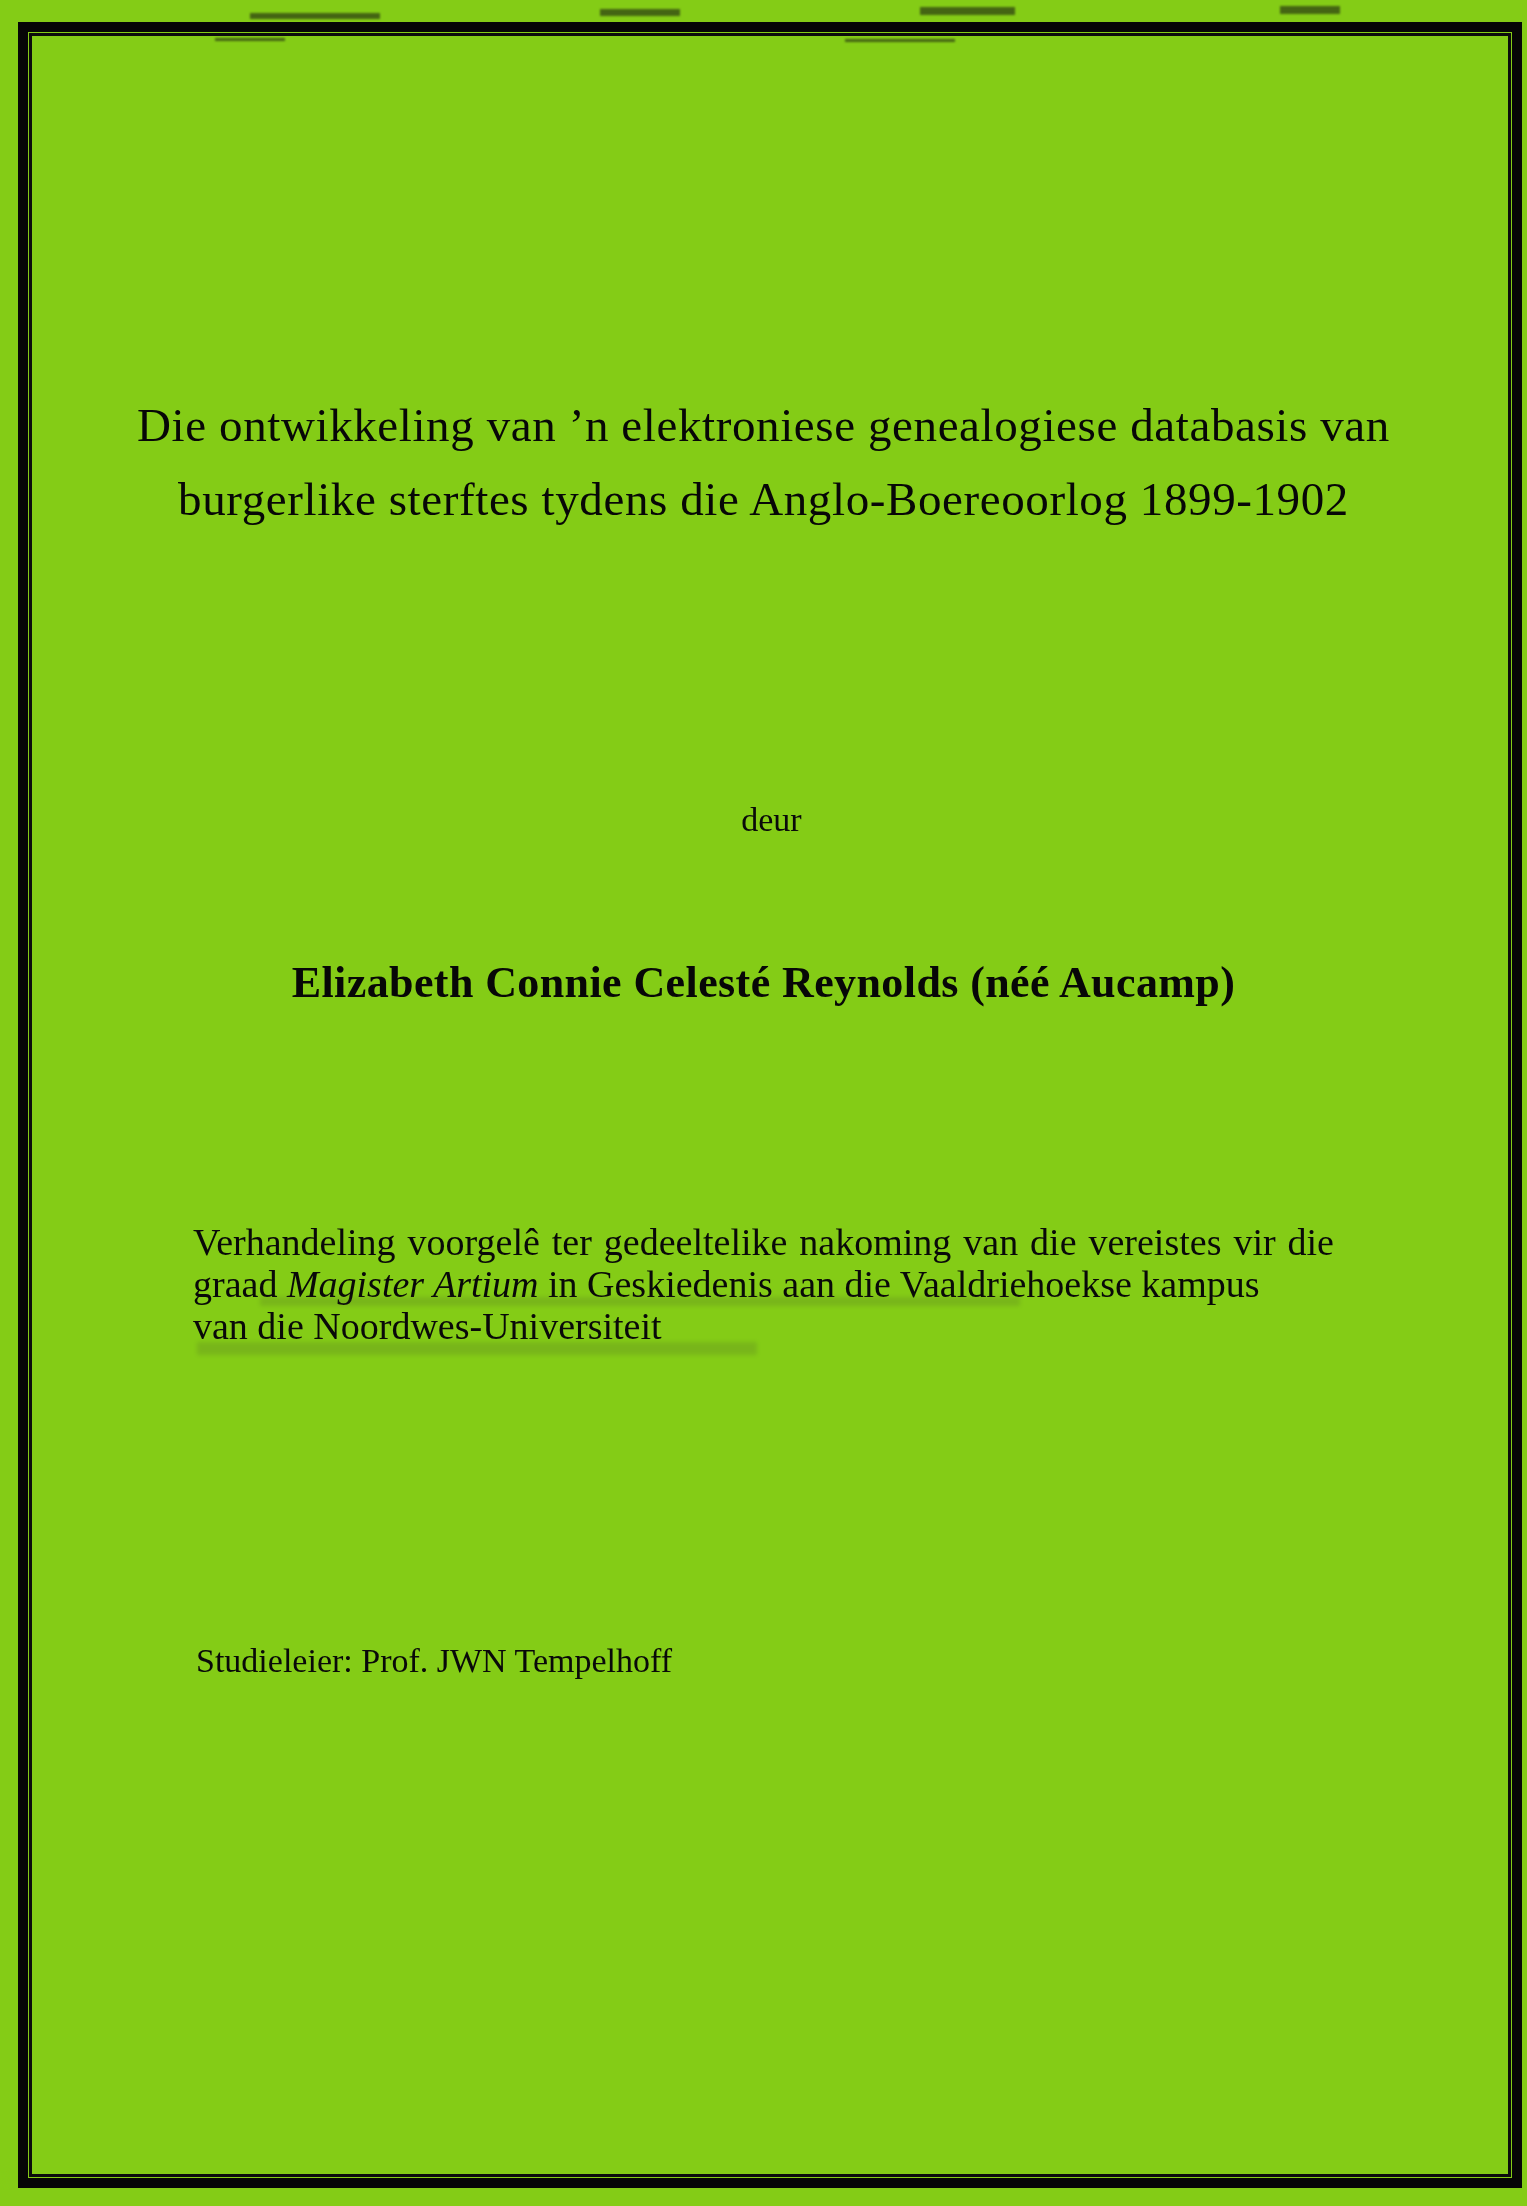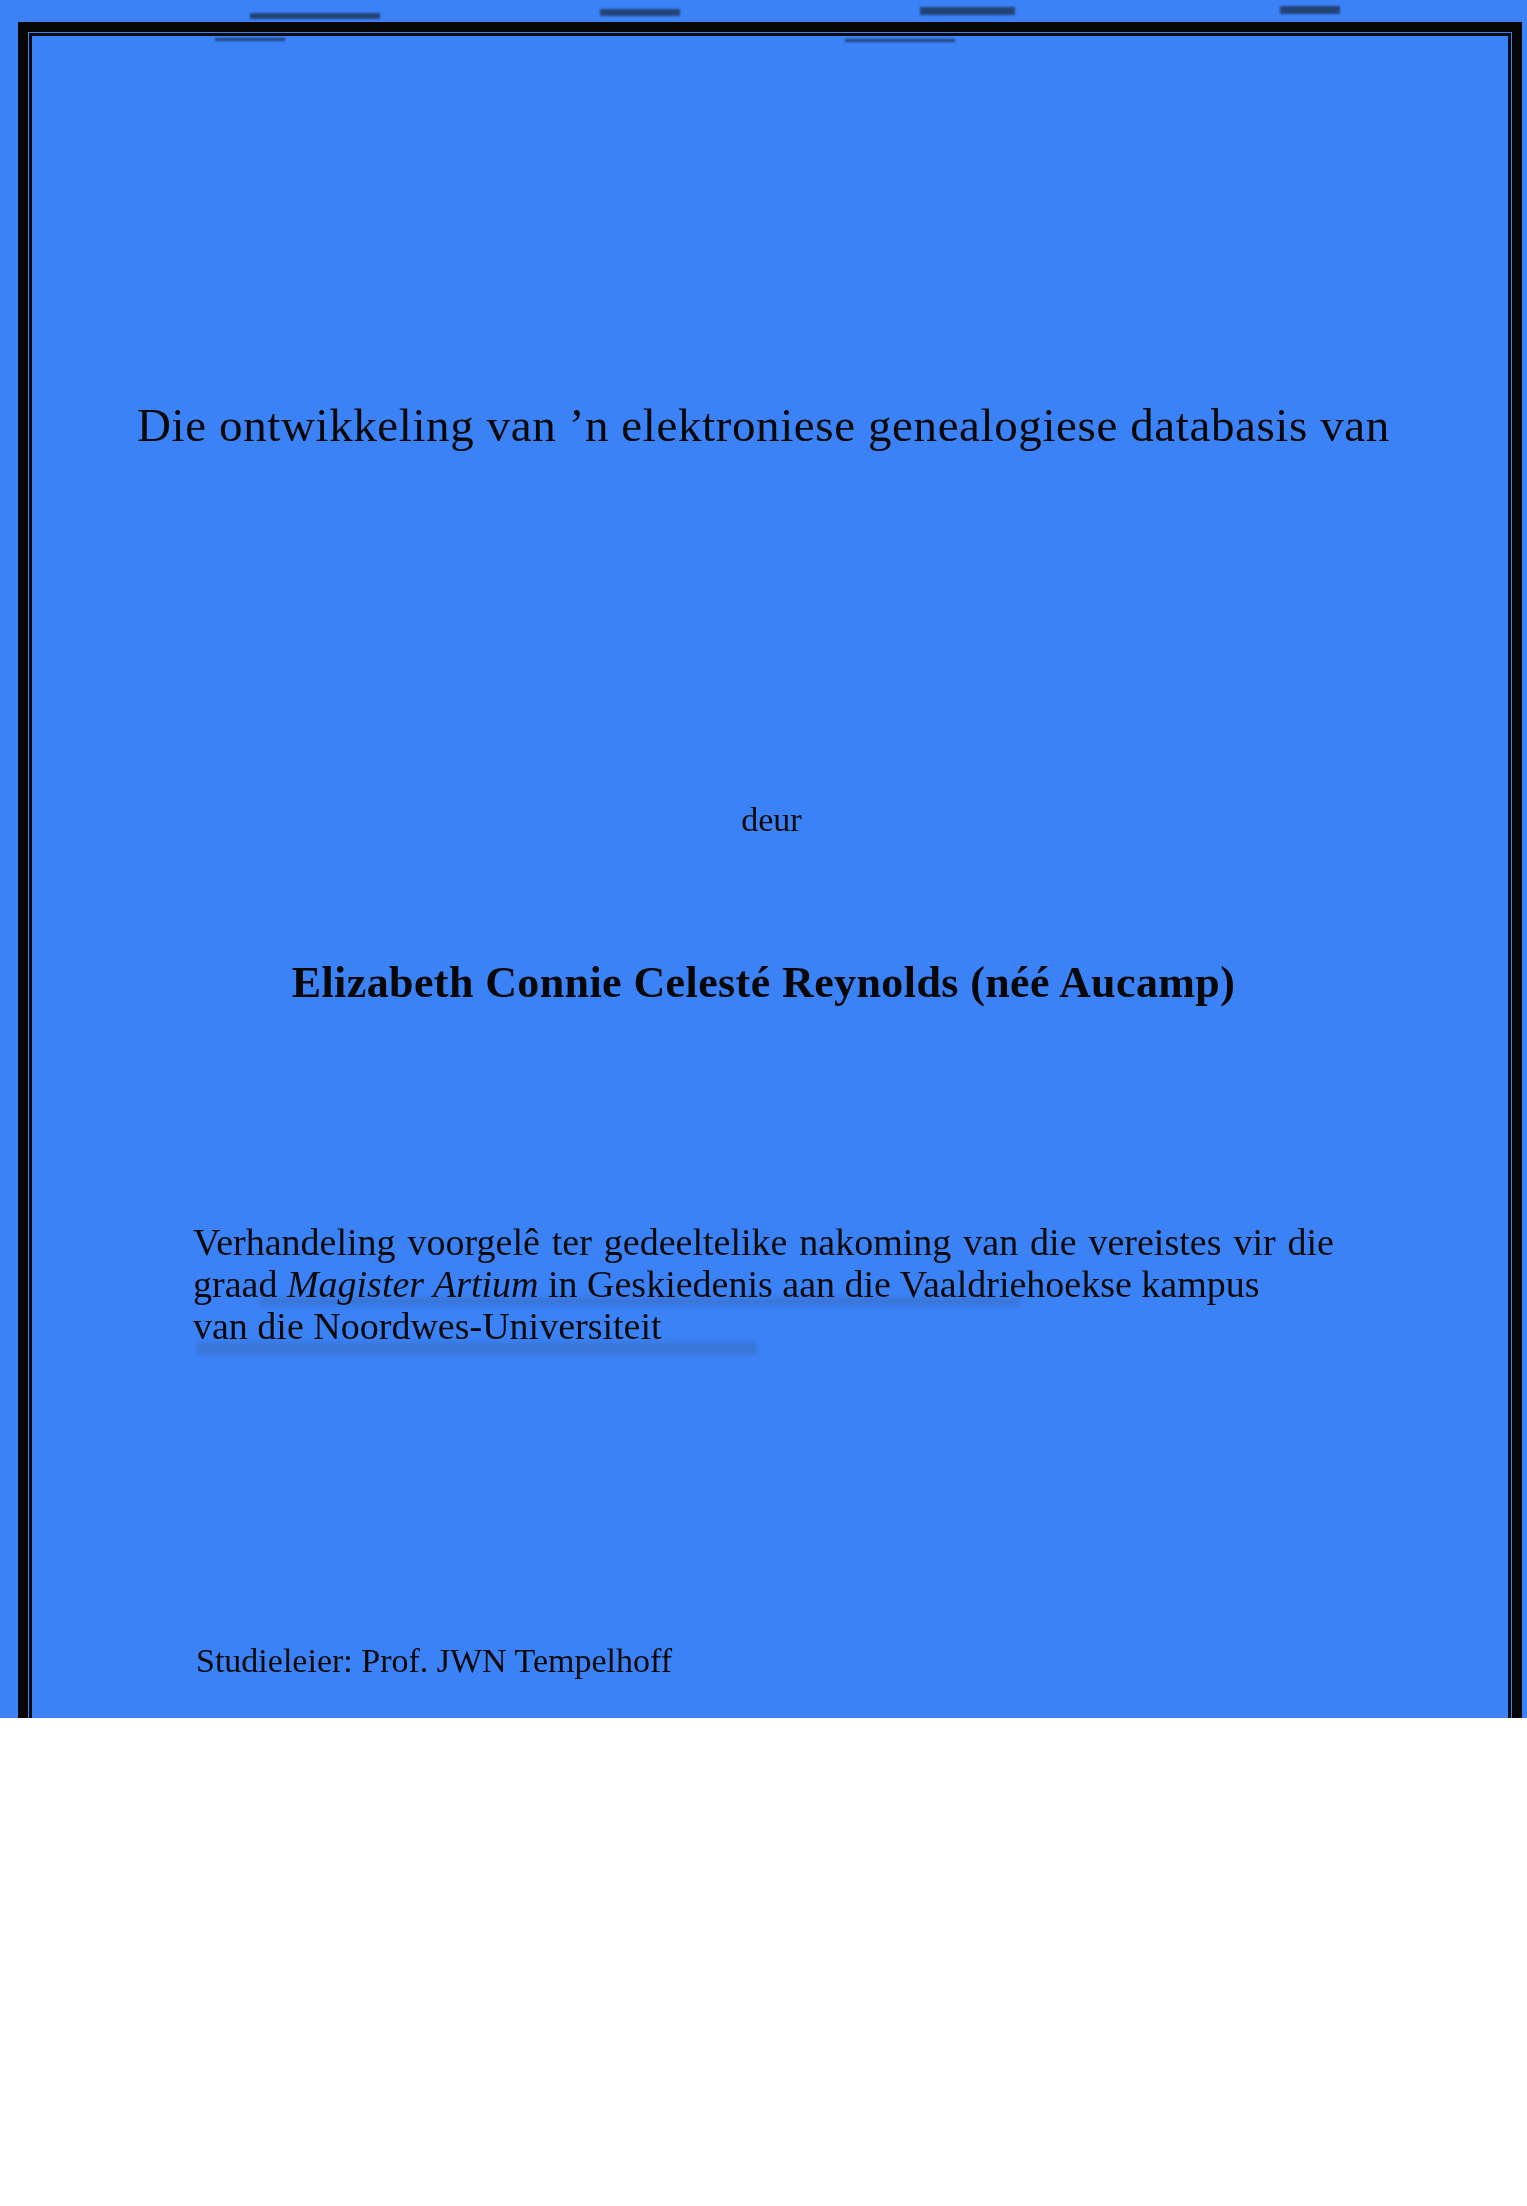--- a/index.html
+++ b/index.html
@@ -3,22 +3,22 @@
 <meta charset="utf-8">
 <style>
   html, body {
     margin: 0;
     padding: 0;
     background: #ffffff;
   }
   #page {
     position: relative;
     width: 1527px;
-    height: 1718px;
-    background: #3b82f6;
+    height: 2206px;
+    background: #84cc16;
     overflow: hidden;
     font-family: "Liberation Serif", serif;
     color: #0a0a0a;
   }
   
   .frame-outer {
     position: absolute;
     left: 18px;
     top: 22px;
     width: 1484px;
@@ -137,20 +137,21 @@
   <div class="artifact soft" style="left:1280px; top:6px; width:60px;  height:8px;"></div>
   <div class="artifact soft" style="left:215px; top:38px; width:70px;  height:3px;"></div>
   <div class="artifact soft" style="left:845px; top:39px; width:110px; height:3px;"></div>
 
   <div class="frame-outer">
     <div class="frame-inner"></div>
   </div>
 
   <div class="title-block">
     <div>Die ontwikkeling van ’n elektroniese genealogiese databasis van</div>
+    <div>burgerlike sterftes tydens die Anglo-Boereoorlog 1899-1902</div>
   </div>
 
   <div class="byline">deur</div>
 
   <div class="author">Elizabeth Connie Celesté Reynolds (néé Aucamp)</div>
 
   <div class="statement">
     <div class="just">Verhandeling voorgelê ter gedeeltelike nakoming van die vereistes vir die</div>
     <div><span>graad </span><span class="italic">Magister Artium</span><span> in Geskiedenis aan die Vaaldriehoekse kampus</span></div>
     <div>van die Noordwes-Universiteit</div>

